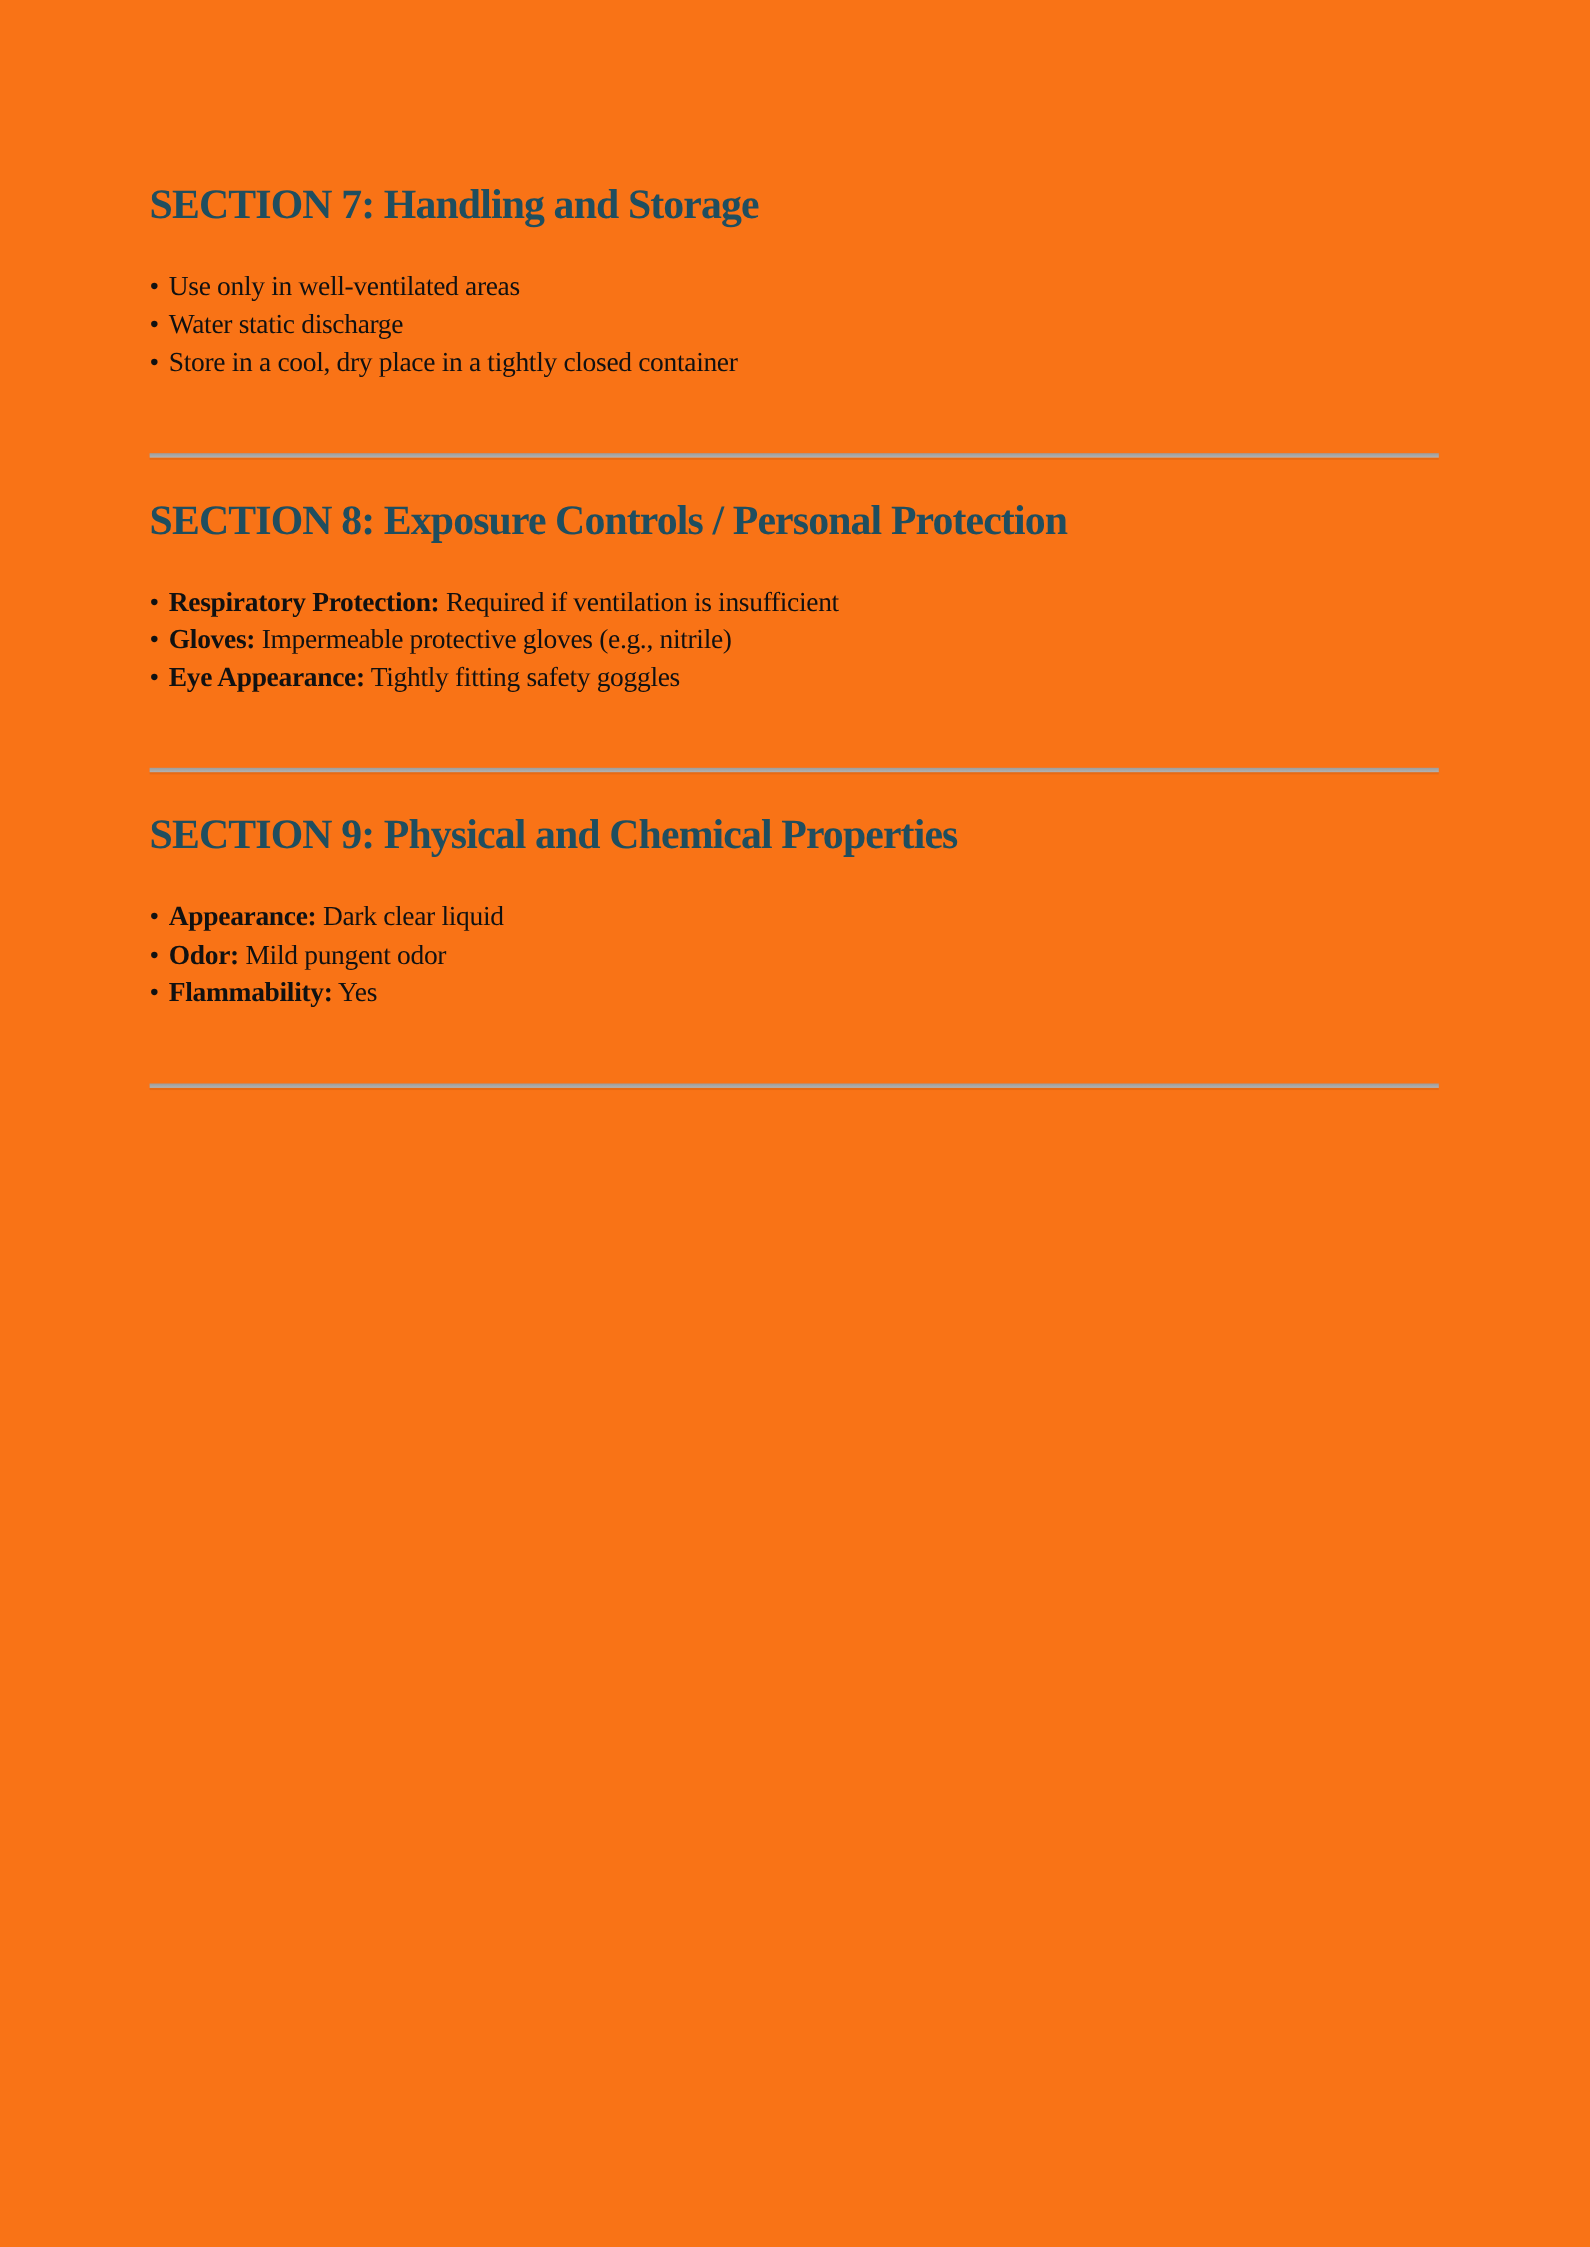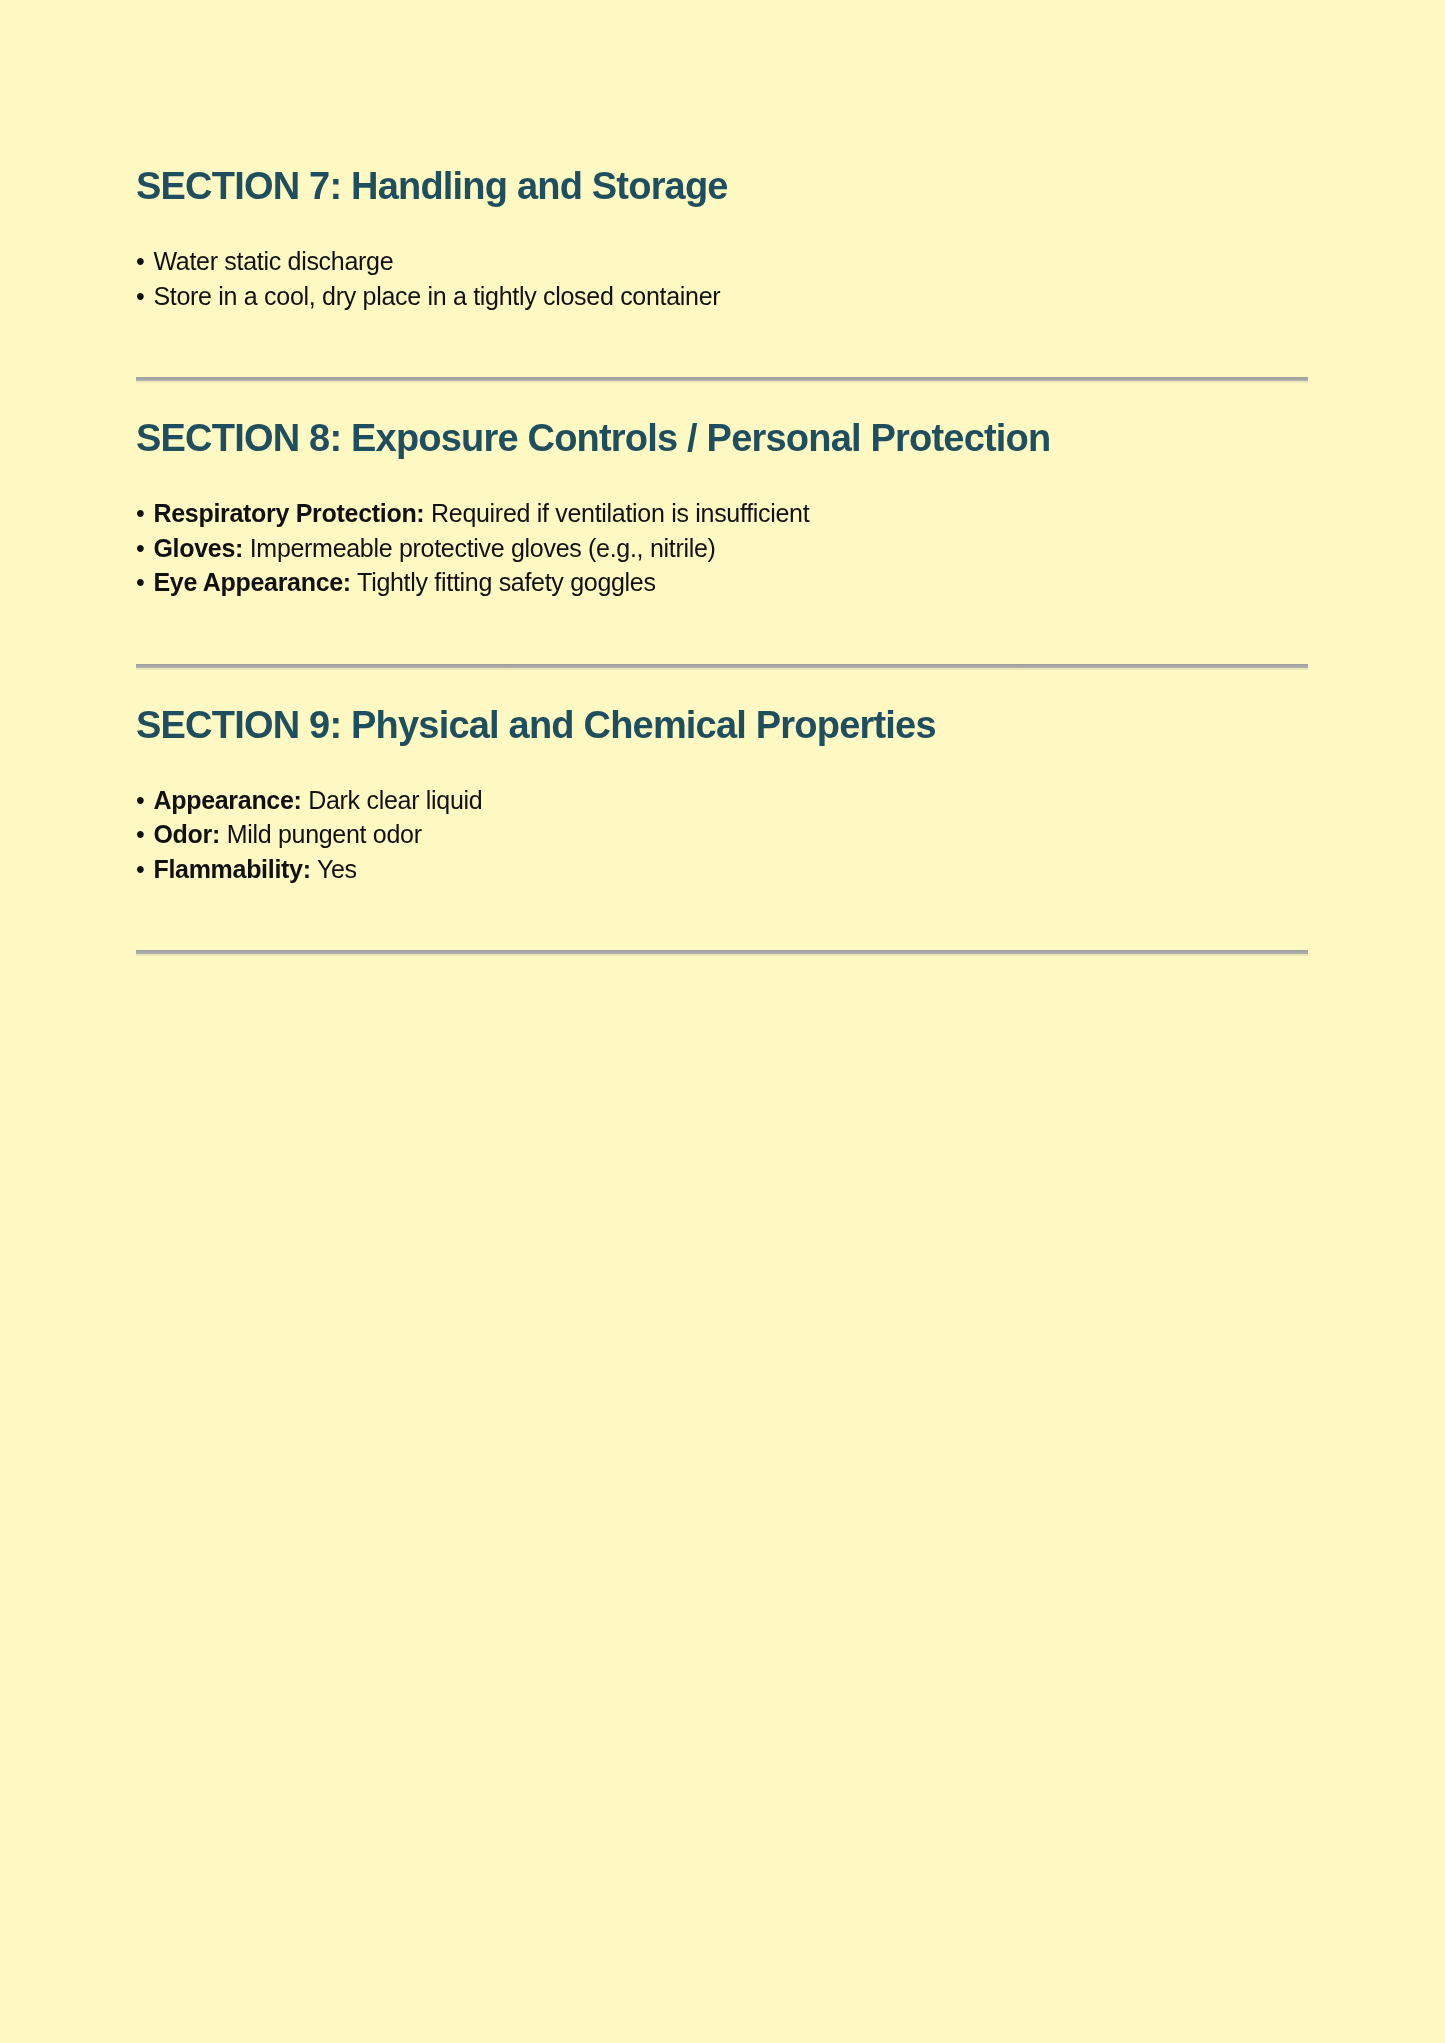--- a/index.html
+++ b/index.html
@@ -4,23 +4,23 @@
 <style>
   html, body {
     margin: 0;
     padding: 0;
     background: #ffffff;
   }
   .page {
     position: relative;
     width: 1445px;
     height: 2043px;
-    background: #fef9c3;
+    background: #f97316;
     overflow: hidden;
-    font-family: Liberation Sans, sans-serif;
+    font-family: Liberation Serif, serif;
   }
   .content {
     position: absolute;
     left: 136px;
     top: 0;
     width: 1172px;
   }
   .section-title {
     margin: 34px 0 35px 0;
     font-size: 38px;
@@ -63,20 +63,21 @@
   }
 </style>
 </head>
 <body>
 
 <div class="page">
   <div class="content">
 
     <h2 class="section-title first">SECTION 7: Handling and Storage</h2>
     <ul class="bullet-list">
+      <li class="list-item"><b class="item-label"></b><span class="item-text">Use only in well-ventilated areas</span></li>
       <li class="list-item"><b class="item-label"></b><span class="item-text">Water static discharge</span></li>
       <li class="list-item"><b class="item-label"></b><span class="item-text">Store in a cool, dry place in a tightly closed container</span></li>
     </ul>
     <hr class="divider">
 
     <h2 class="section-title">SECTION 8: Exposure Controls / Personal Protection</h2>
     <ul class="bullet-list">
       <li class="list-item"><b class="item-label">Respiratory Protection:</b><span class="item-text"> Required if ventilation is insufficient</span></li>
       <li class="list-item"><b class="item-label">Gloves:</b><span class="item-text"> Impermeable protective gloves (e.g., nitrile)</span></li>
       <li class="list-item"><b class="item-label">Eye Appearance:</b><span class="item-text"> Tightly fitting safety goggles</span></li>

